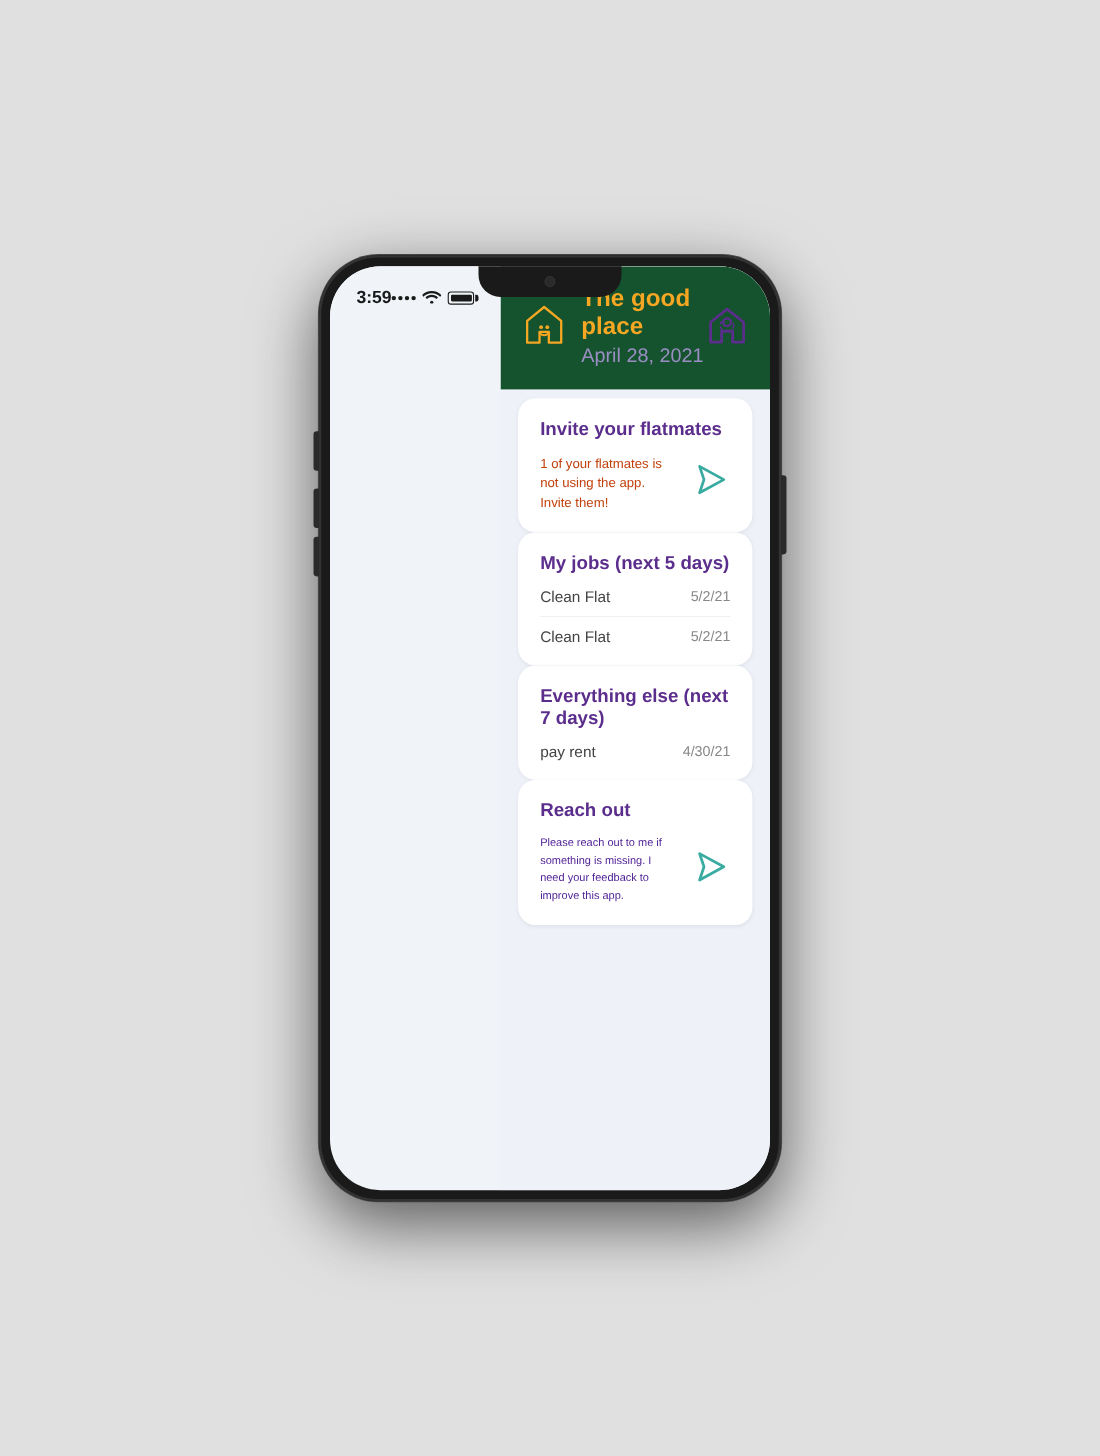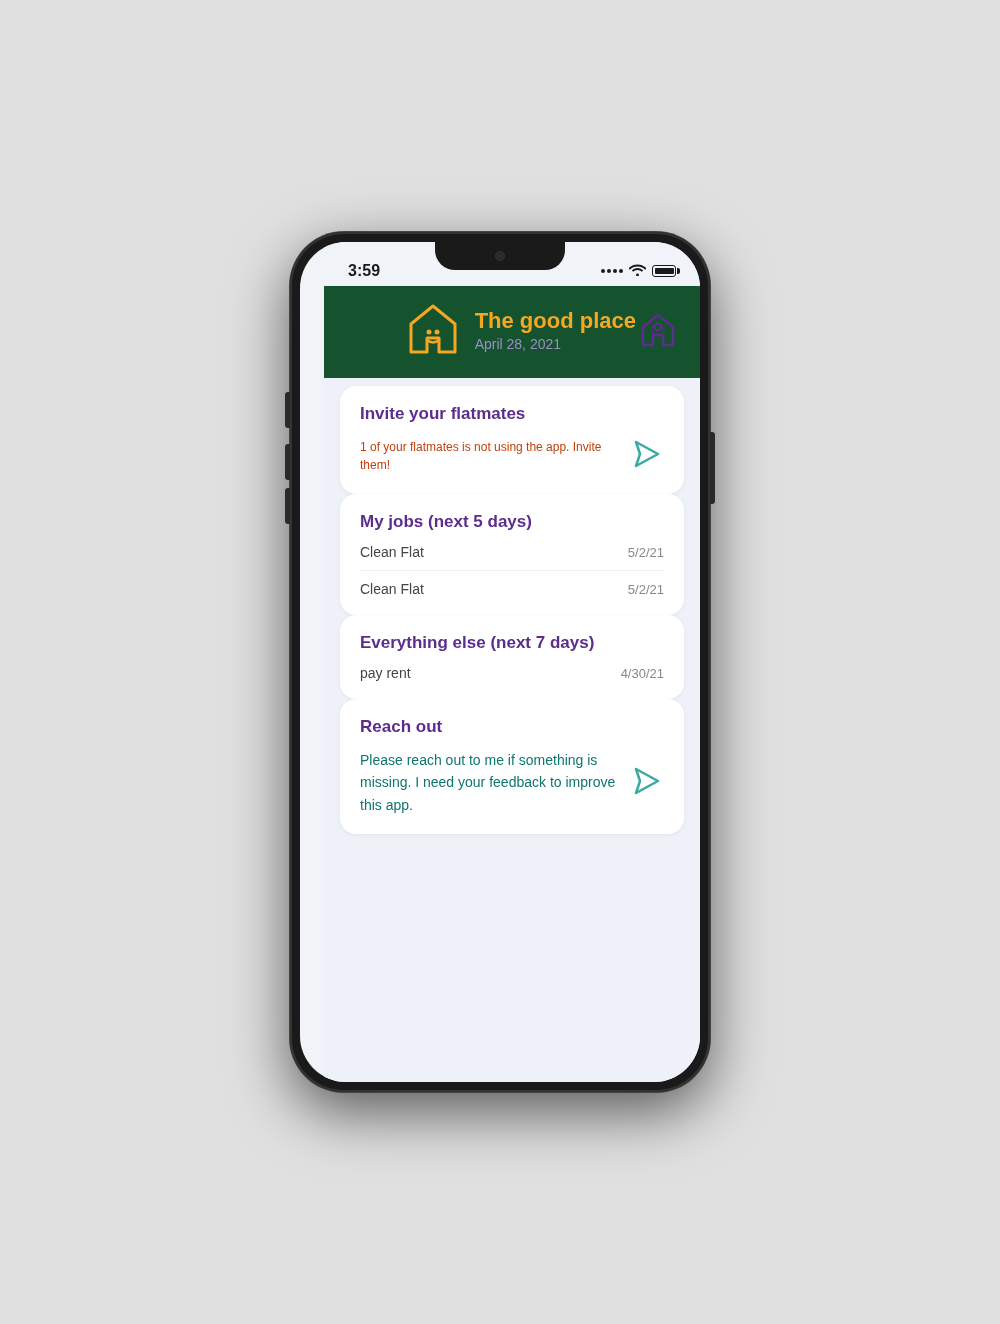--- a/index.html
+++ b/index.html
@@ -49,22 +49,21 @@
       border-radius: 0 3px 3px 0;
     }
 
     .phone-inner {
       width: 100%;
       height: 100%;
       background: #f0f4f8;
       border-radius: 46px;
       overflow: hidden;
       display: flex;
-      flex-direction: column;
-      padding-left: 24px;
+      flex-direction: row;
     }
 
     
     .status-bar {
       display: flex;
       justify-content: space-between;
       align-items: center;
       padding: 14px 24px 0;
       height: 44px;
       background: #f0f4f8;
@@ -162,21 +161,21 @@
     }
 
     .app-name {
       font-size: 22px;
       font-weight: 700;
       color: #f5a623;
       line-height: 1.2;
     }
 
     .app-date {
-      font-size: 14px;
+      font-size: 18px;
       color: #9b8ec4;
       margin-top: 2px;
     }
 
     .header-settings {
       width: 44px;
       height: 44px;
       display: flex;
       align-items: center;
       justify-content: center;
@@ -237,22 +236,22 @@
     .job-row:first-of-type {
       padding-top: 0;
     }
 
     .job-date {
       color: #888;
       font-size: 13px;
     }
 
     .reach-out-body {
-      font-size: 14px;
-      color: #0f766e;
+      font-size: 10px;
+      color: #4c1d95;
       line-height: 1.6;
       flex: 1;
     }
   </style>
 </head>
 <body>
 
 <div class="phone-outer">
   <div class="notch">
     <div class="notch-camera"></div>

